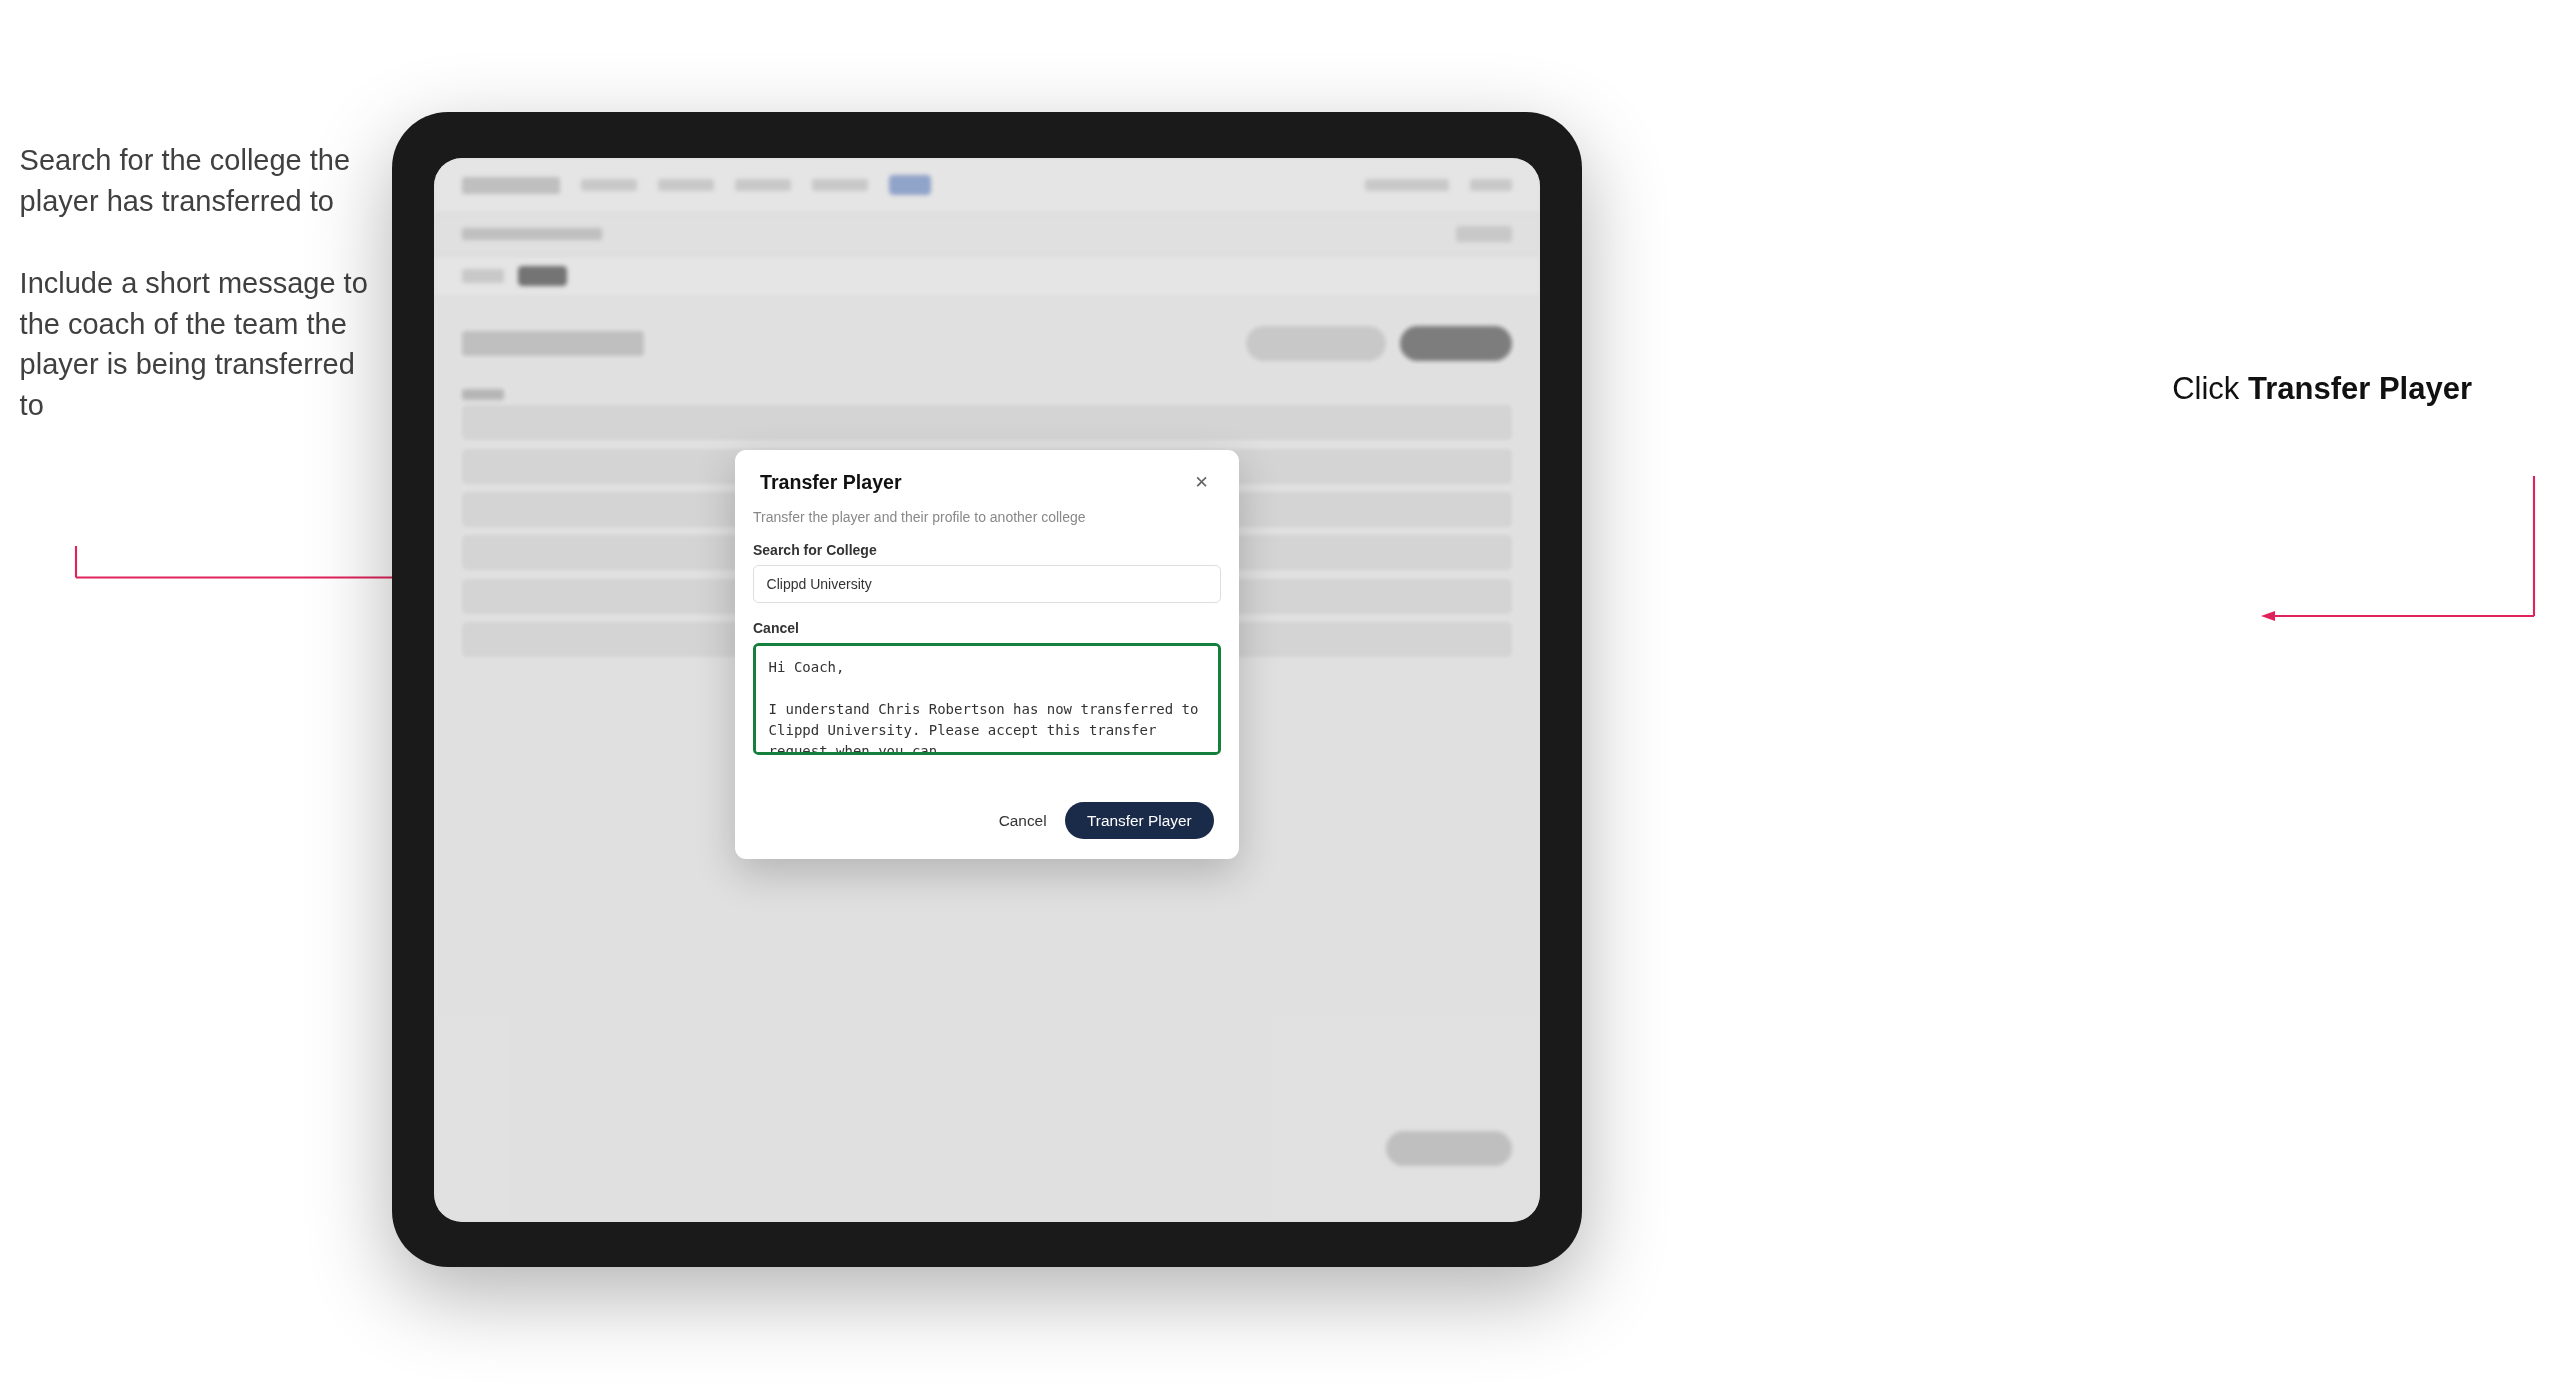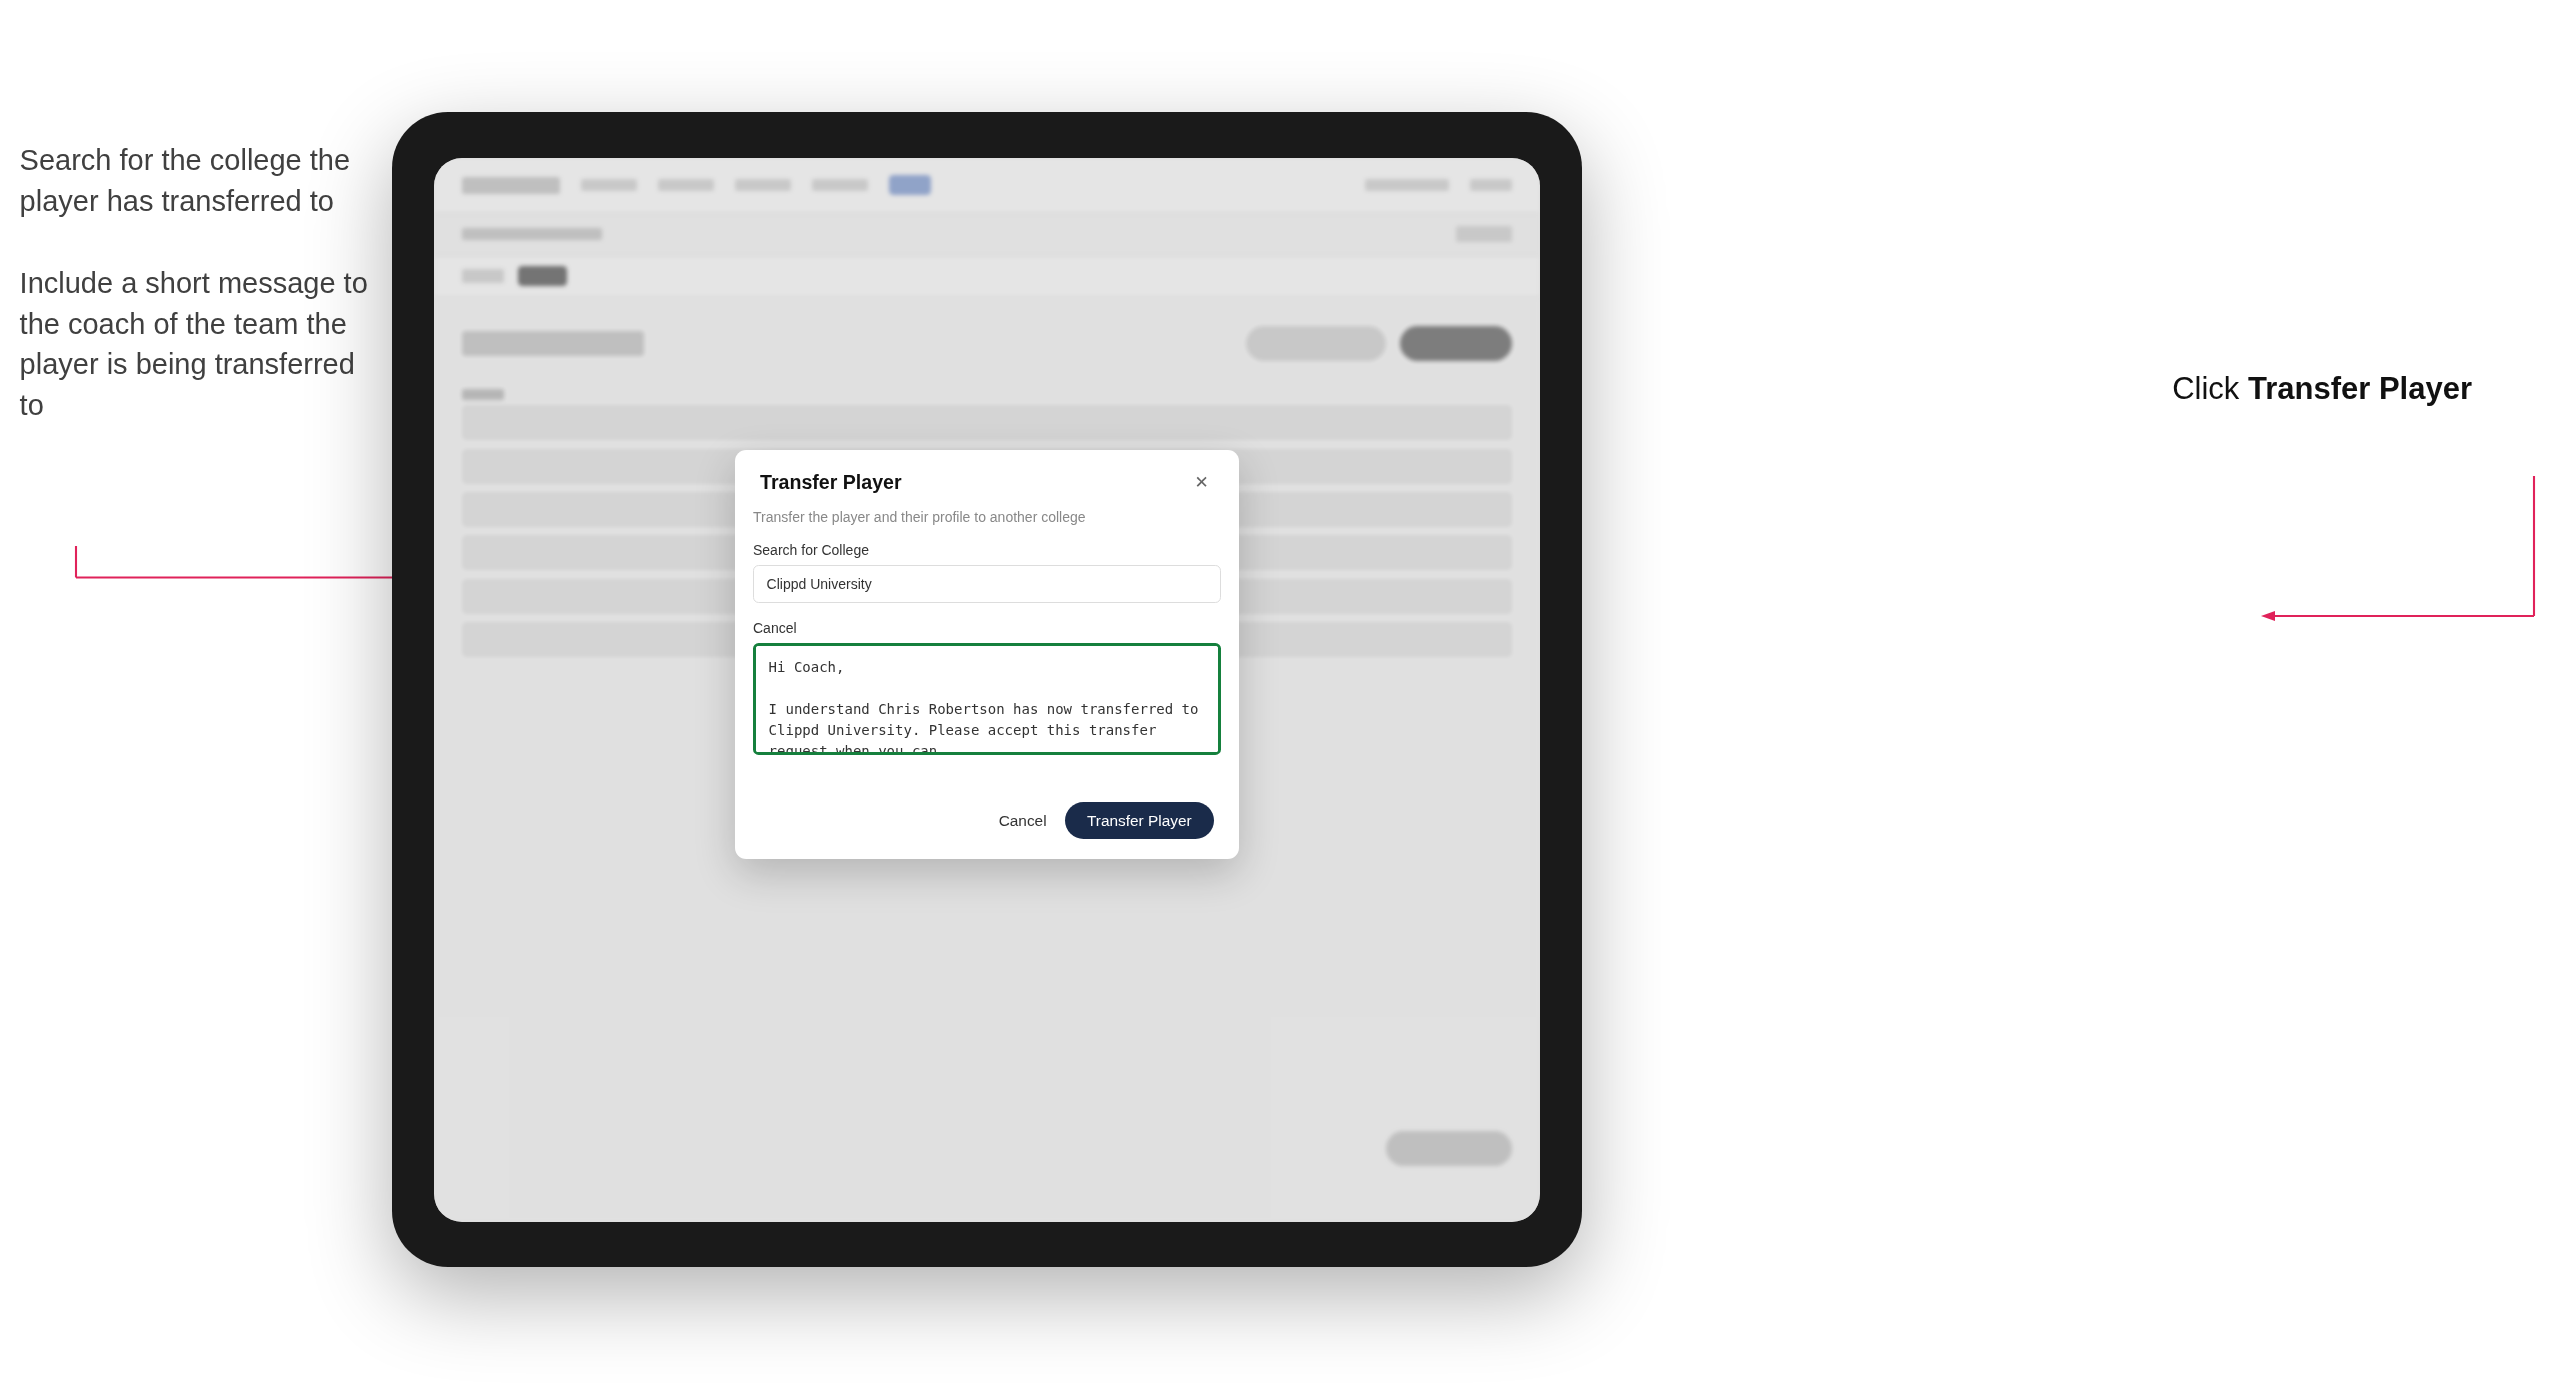--- a/index.html
+++ b/index.html
@@ -207,21 +207,21 @@
       margin-bottom: 17px;
     }
 
     .form-group {
       margin-bottom: 17px;
     }
 
     .form-label {
       display: block;
       font-size: 14px;
-      font-weight: 400;
+      font-weight: 700;
       color: #333;
       margin-bottom: 7px;
     }
 
     .form-input {
       width: 100%;
       height: 38px;
       border: 1px solid #ddd;
       border-radius: 5.6px;
       padding: 0 12.6px;

